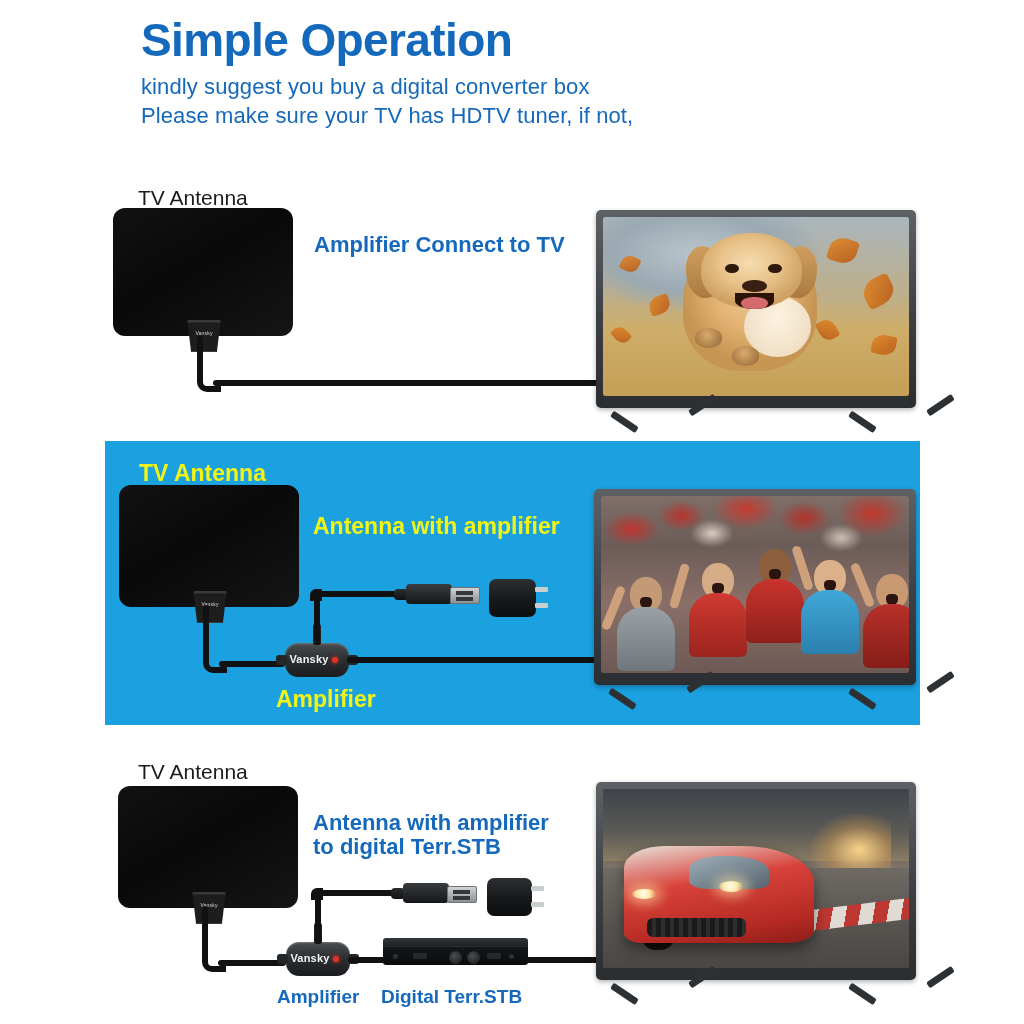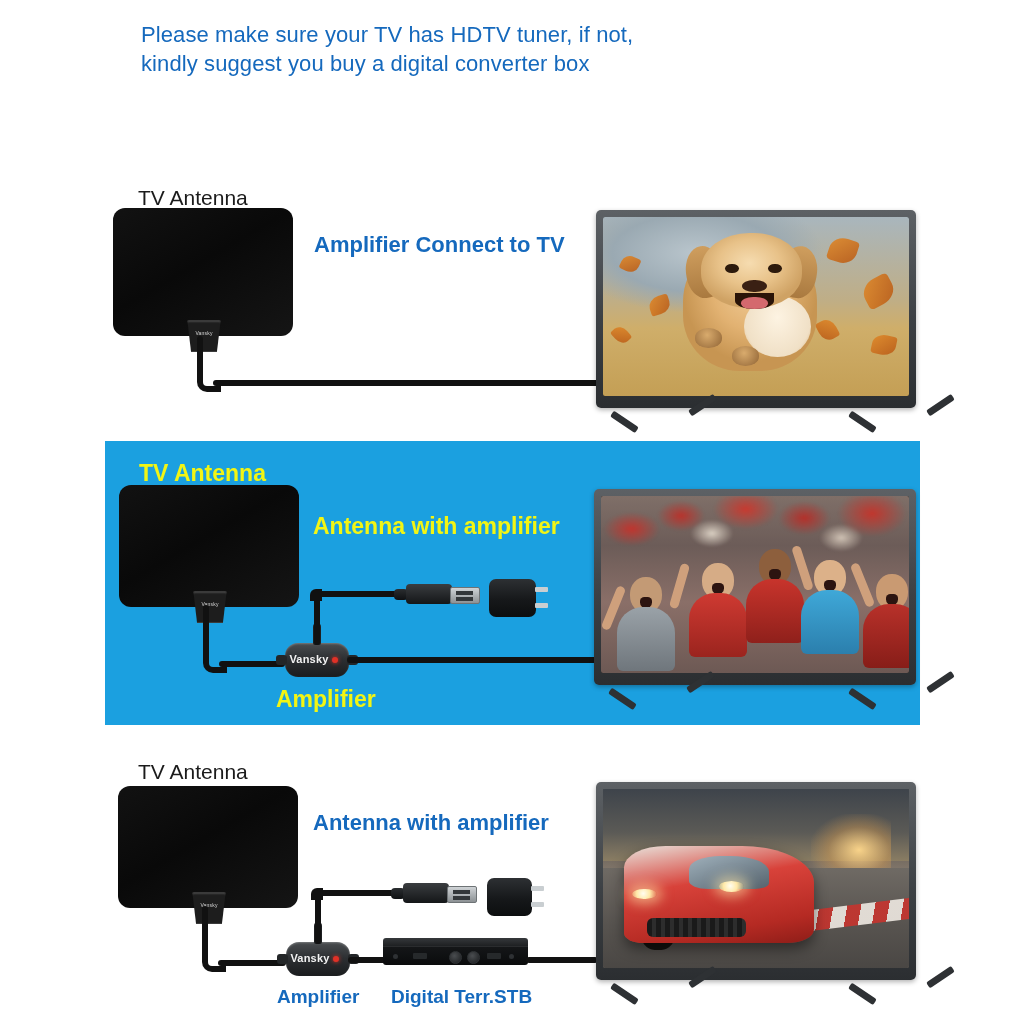--- a/index.html
+++ b/index.html
@@ -315,23 +315,24 @@
     position:absolute;top:7px;width:5px;height:5px;border-radius:50%;background:#2e3134;
   }
   .stb .slot{
     position:absolute;top:6px;width:14px;height:6px;background:#26292b;border-radius:1px;
   }
 </style>
 </head>
 <body>
 
 <div class="abs" id="header">
+  <div id="title">Simple Operation</div>
   <div id="subtitle">
+    <span class="ln">kindly suggest you buy a digital converter box</span>
     <span class="ln">Please make sure your TV has HDTV tuner, if not,</span>
-    <span class="ln">kindly suggest you buy a digital converter box</span>
   </div>
 </div>
 
 <div class="panel" id="panel-1">
 
   <div class="lbl lbl-antenna-dark" style="left:138px;top:16px;">TV Antenna</div>
 
   <div class="antenna" style="left:113px;top:38px;width:180px;height:128px;">
     <div class="sheet"></div>
     <div class="stand">
@@ -493,36 +494,37 @@
   <div class="lbl lbl-antenna-dark" style="left:138px;top:10px;">TV Antenna</div>
 
   <div class="antenna" style="left:118px;top:36px;width:180px;height:122px;">
     <div class="sheet"></div>
     <div class="stand">
       <div class="brand">Vansky</div>
     </div>
   </div>
 
   <div class="lbl lbl-blue" style="left:313px;top:60px;">Antenna with amplifier</div>
+  <div class="lbl lbl-blue" style="left:313px;top:84px;">to digital Terr.STB</div>
 
   <div class="cable cable-v abs" style="left:202px;top:156px;height:56px;"></div>
   <div class="cable-corner abs" style="left:202px;top:198px;"></div>
   <div class="cable cable-h abs" style="left:218px;top:210px;width:68px;"></div>
 
   <div class="amp" style="left:286px;top:192px;width:64px;height:34px;">
     <div class="shell"></div>
     <div class="jack"></div>
     <div class="nub l"></div>
     <div class="nub r"></div>
     <div class="brand">Vansky</div>
     <div class="led"></div>
   </div>
 
   <div class="lbl lbl-blue-sm" style="left:277px;top:236px;">Amplifier</div>
-  <div class="lbl lbl-blue-sm" style="left:391px;top:236px;">Digital Terr.STB</div>
+  <div class="lbl lbl-blue-sm" style="left:381px;top:236px;">Digital Terr.STB</div>
 
   <div class="cable cable-v abs" style="left:315px;top:140px;height:54px;"></div>
   <div class="cable cable-h abs" style="left:315px;top:140px;width:92px;"></div>
   <div class="abs" style="left:311px;top:138px;width:12px;height:12px;background:#111;border-radius:50% 0 0 0;"></div>
 
   <div class="usb" style="left:403px;top:133px;width:74px;height:20px;">
     <div class="strain"></div>
     <div class="grip"></div>
     <div class="metal">
         <b class="t"></b>

